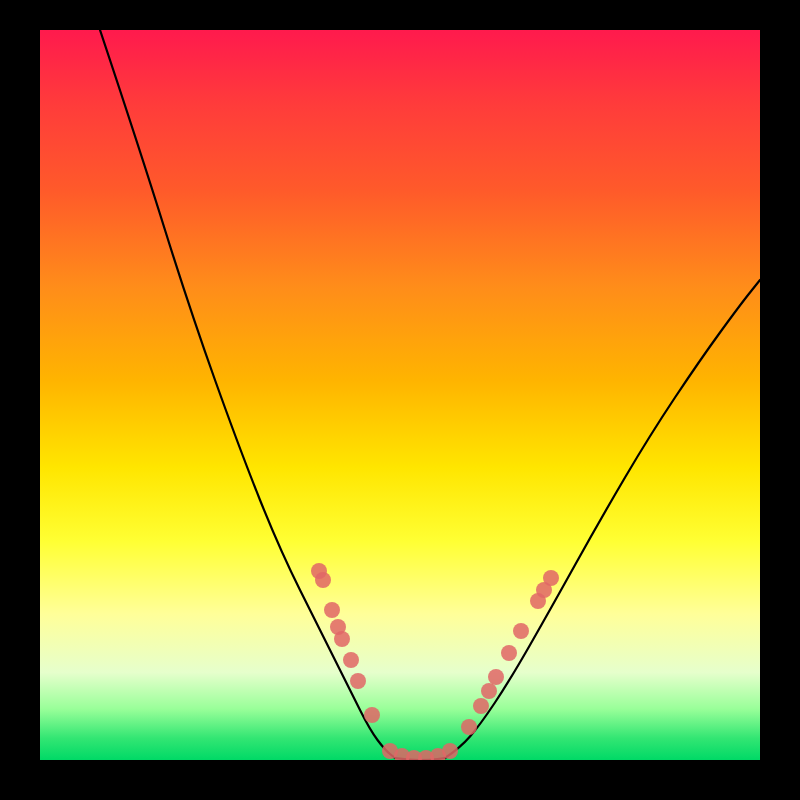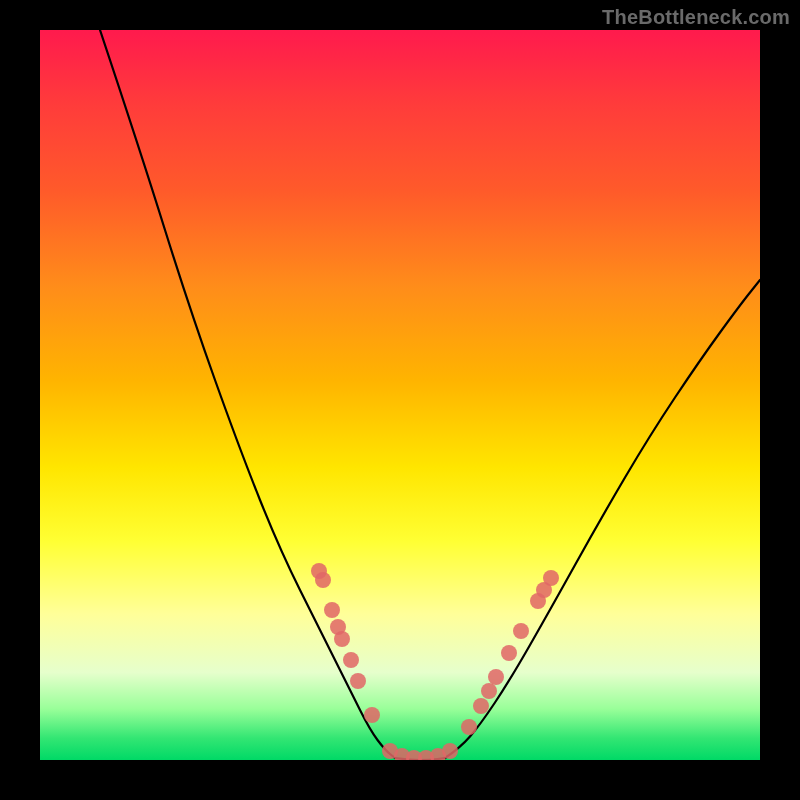--- a/index.html
+++ b/index.html
@@ -65,21 +65,20 @@
   .marker {
     fill: #e06666;
     fill-opacity: 0.85;
     stroke: none;
   }
 </style>
 </head>
 <body>
 
 <div class="frame">
-  <div class="watermark">TheBottleneck.com</div>
 
   <div class="plot-area">
     <svg class="curves" viewBox="0 0 720 730" preserveAspectRatio="none">
       <path id="left-branch" class="curve-line" d="M 60 0 Q 100 120 125 200 Q 150 280 175 350 Q 200 420 220 470 Q 240 520 260 560 Q 280 600 295 630 Q 310 660 320 680 Q 330 700 337.5 710 Q 345 720 350 724 T 355 728"></path>
       <path id="bottom-flat" class="curve-line" d="M 355 728 Q 370 730 380 730 Q 390 730 397.5 729 T 405 728"></path>
       <path id="right-branch" class="curve-line" d="M 405 728 Q 420 718 430 706.5 Q 440 695 455 672.5 Q 470 650 490 615 Q 510 580 535 535 Q 560 490 585 447.5 Q 610 405 635 367.5 Q 660 330 680 302.5 Q 700 275 710 262.5 T 720 250"></path>
       <g id="markers-group">
           <circle cx="279" cy="541" r="8" class="marker"></circle>
           <circle cx="283" cy="550" r="8" class="marker"></circle>
           <circle cx="292" cy="580" r="8" class="marker"></circle>

